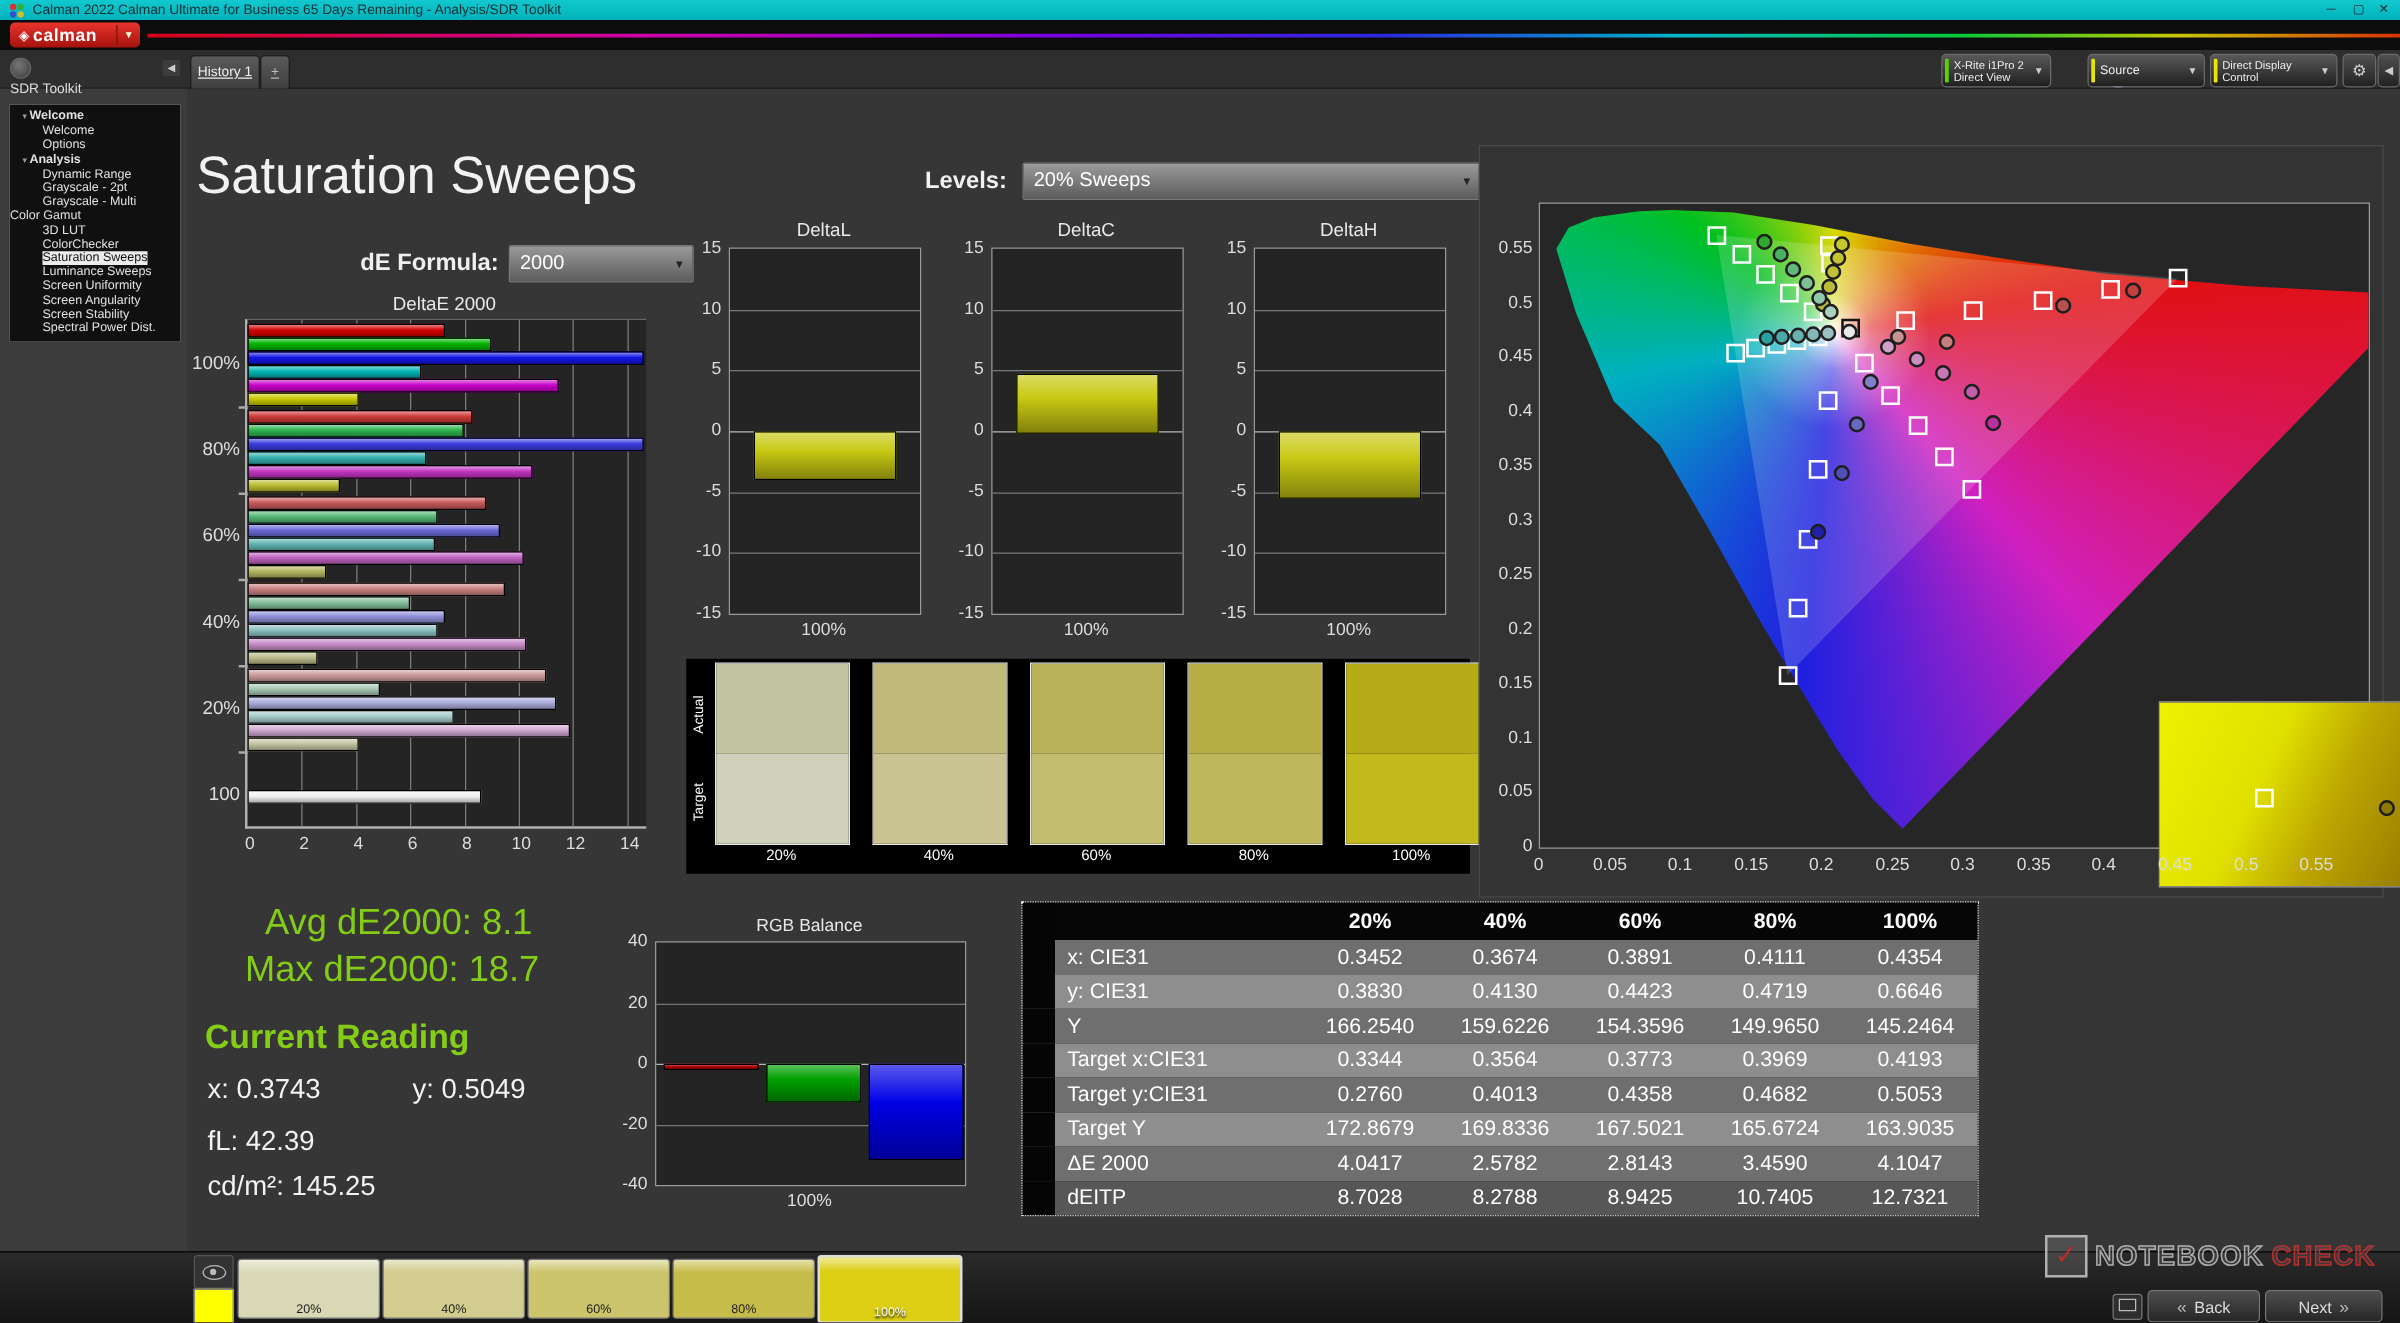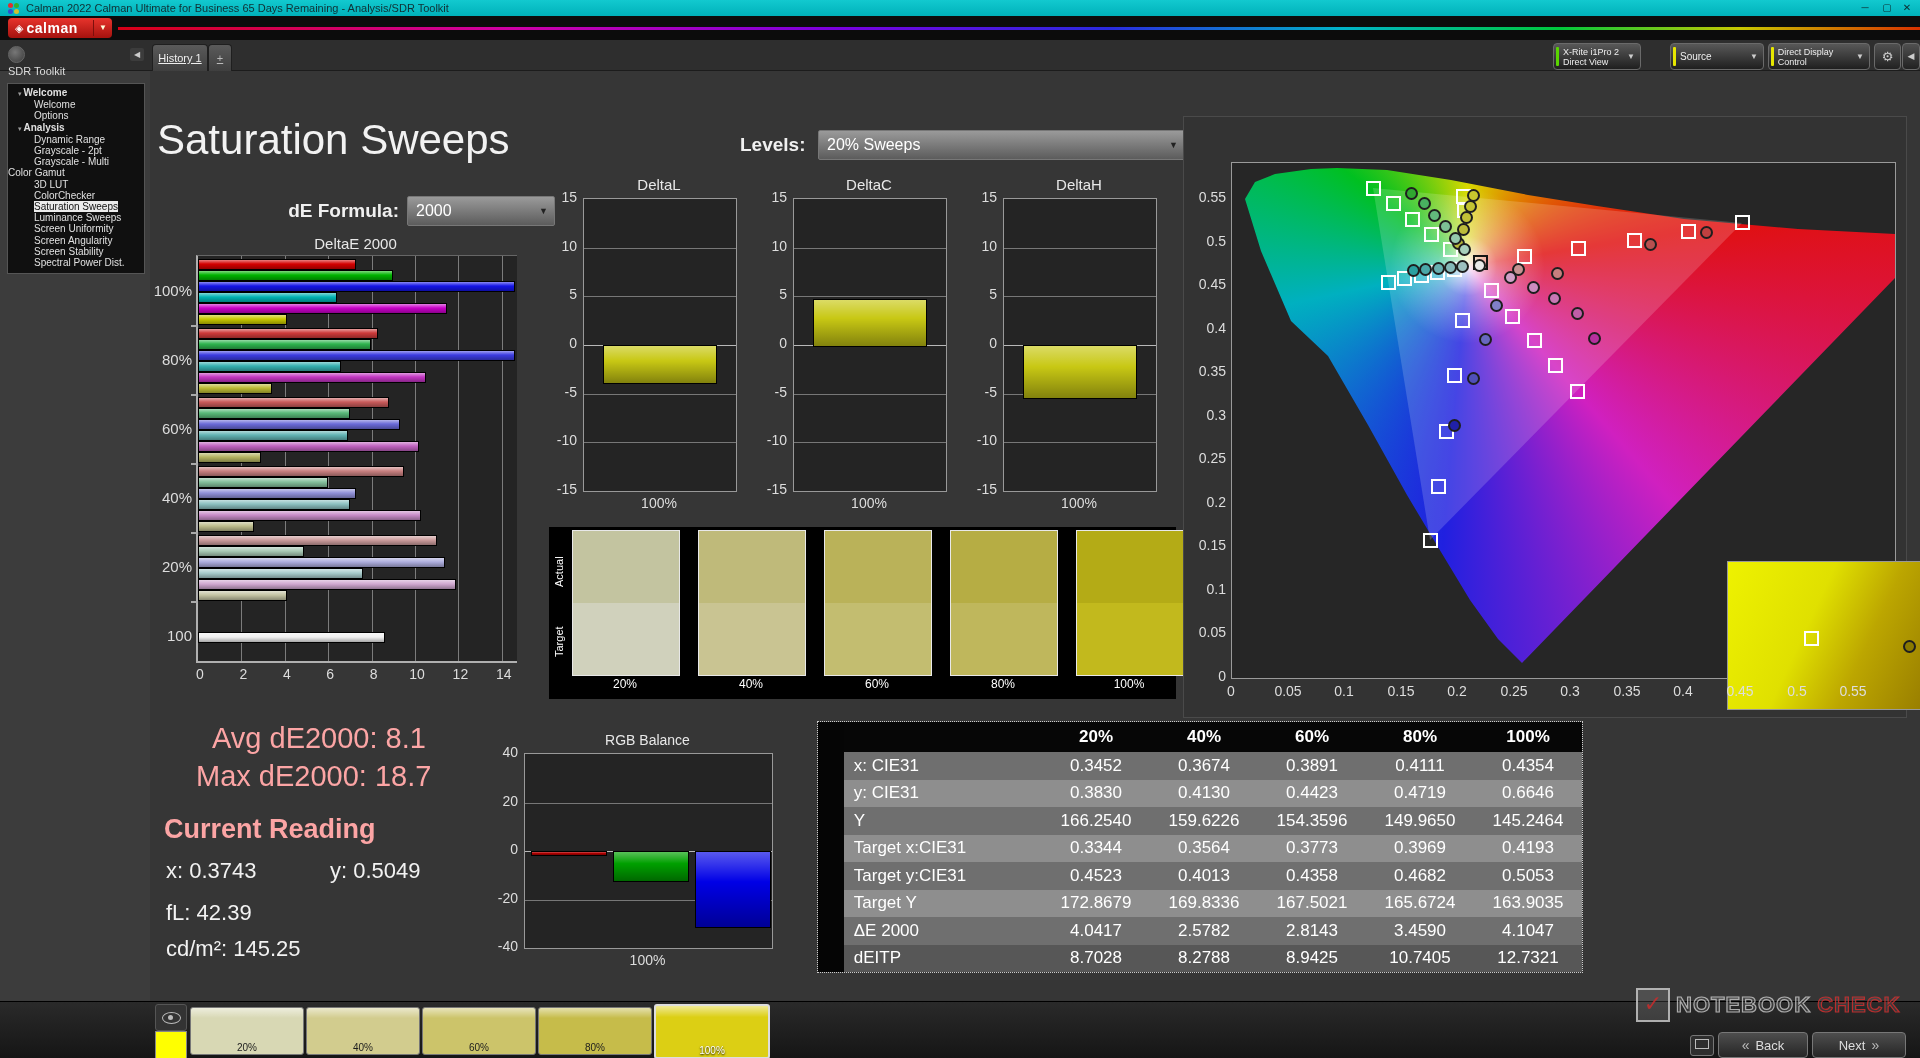--- a/index.html
+++ b/index.html
@@ -95,21 +95,21 @@
     clip-path:polygon(290px 500px,266px 476px,238px 437px,209px 389px,175px 332px,136px 262px,96px 193px,59px 158px,29px 88px,13px 36px,23px 19px,43px 11px,79px 6px,105px 5px,155px 7px,219px 17px,296px 32px,365px 43px,452px 56px,566px 66px,663px 71px,663px 115px);}
   #gamut-tri{position:absolute;left:0;top:0;width:663px;height:515px;background:rgba(255,255,255,.17);
     clip-path:polygon(141px 25px,510px 60px,198px 377px);}
   .cie-sq{position:absolute;width:11px;height:11px;border:2px solid #fff;}
   .cie-sq.black{border-color:#141414;}
   .cie-dot{position:absolute;width:9px;height:9px;border:2px solid #1e1e1e;border-radius:50%;}
   #cie-inset{position:absolute;left:495px;top:398px;width:218px;height:147px;border:1px solid #999;
     background:linear-gradient(115deg,#eef200 0%,#e0e000 38%,#bca600 62%,#8f7300 100%);}
   .cie-tick{position:absolute;font-size:14px;color:#ddd;}
   
-  .bigstat{position:absolute;font-size:29px;color:#fca5a5;}
+  .bigstat{position:absolute;font-size:29px;color:#84cc16;}
   .midstat{position:absolute;font-size:22px;color:#f2f2f2;}
   #rgb-plot{left:524px;top:753px;width:247px;height:194px;background:#242424;border:1px solid #999;position:absolute;}
   
   #sat-table{position:absolute;left:818px;top:722px;width:764px;outline:1px dotted #ccc;background:#1a1a1a;}
   .trow{display:flex;height:27.5px;align-items:center;}
   .trow.head{height:30px;background:#060606;font-weight:bold;}
   .tgut{width:26px;align-self:stretch;background:#050505;}
   .tlab{width:190px;padding-left:10px;font-size:17px;color:#fff;}
   .tcell{width:109px;text-align:center;font-size:17px;color:#fff;}
   
@@ -515,21 +515,21 @@
         <div class="tlab">Target x:CIE31</div>
         <div class="tcell">0.3344</div>
         <div class="tcell">0.3564</div>
         <div class="tcell">0.3773</div>
         <div class="tcell">0.3969</div>
         <div class="tcell">0.4193</div>
       </div>
       <div class="trow" style="background: rgb(111, 111, 111);">
         <div class="tgut"></div>
         <div class="tlab">Target y:CIE31</div>
-        <div class="tcell">0.4523</div>
+        <div class="tcell">0.2760</div>
         <div class="tcell">0.4013</div>
         <div class="tcell">0.4358</div>
         <div class="tcell">0.4682</div>
         <div class="tcell">0.5053</div>
       </div>
       <div class="trow" style="background: rgb(142, 142, 142);">
         <div class="tgut"></div>
         <div class="tlab">Target Y</div>
         <div class="tcell">172.8679</div>
         <div class="tcell">169.8336</div>

